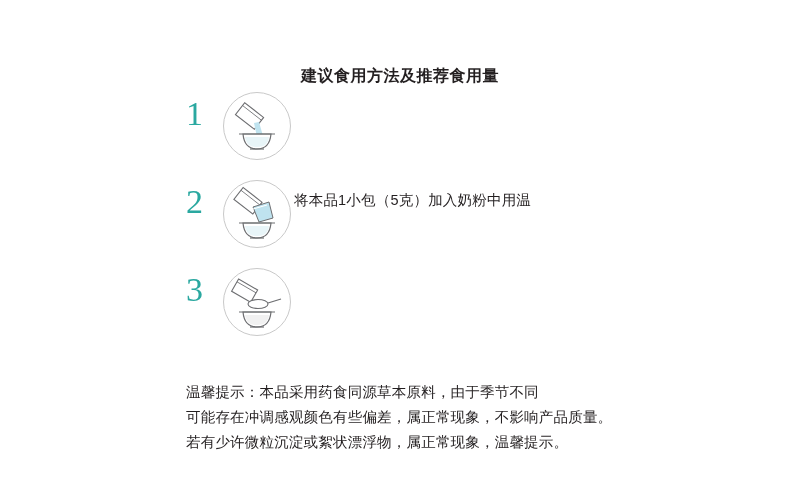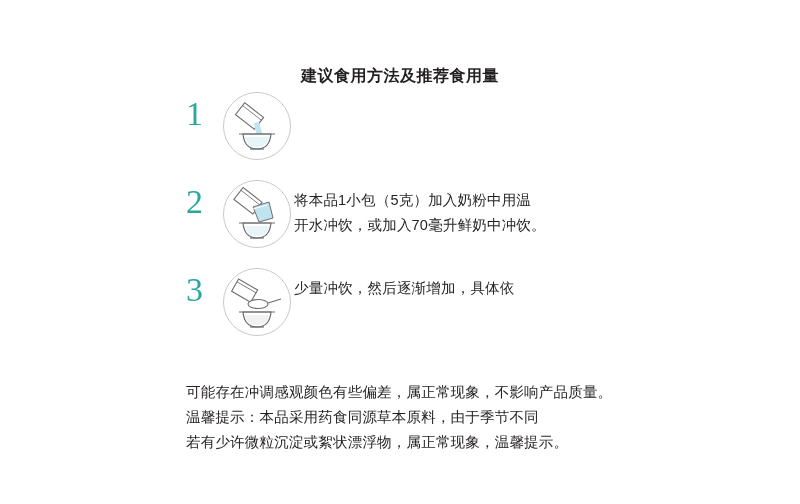--- a/index.html
+++ b/index.html
@@ -147,21 +147,20 @@
           <path d="M30 29 L44 25" stroke="#ffffff" stroke-width="1"></path>
 
           <path d="M20 43 L48 43 C47 54 42 58 34 58 C26 58 21 54 20 43 Z" fill="#ffffff" stroke="#6d6e71" stroke-width="1.2"></path>
           <path d="M22 46 L46 46 C45 53 41 56 34 56 C27 56 23 53 22 46 Z" fill="#e8f5f8" stroke="none"></path>
           <line x1="16" y1="43" x2="52" y2="43" stroke="#6d6e71" stroke-width="1.2"></line>
           <path d="M27 58 L41 58" stroke="#6d6e71" stroke-width="1.2"></path>
         </svg>
       </div>
       <div class="step-text">
         <span class="line">将本品1小包（5克）加入奶粉中用温</span>
-        <span class="line">开水冲饮，或加入70毫升鲜奶中冲饮。</span>
       </div>
     </div>
 
     <div class="step">
       <div class="step-num">3</div>
       <div class="step-icon">
         <div class="circle"></div>
         <svg width="68" height="68" viewBox="0 0 68 68">
 
           <g transform="rotate(30 22 24)">
@@ -172,25 +171,24 @@
           <ellipse cx="35" cy="36" rx="10" ry="4.5" fill="#ffffff" stroke="#6d6e71" stroke-width="1.1"></ellipse>
           <line x1="45" y1="35" x2="58" y2="31" stroke="#6d6e71" stroke-width="1.3"></line>
 
           <path d="M20 44 L48 44 C47 55 42 59 34 59 C26 59 21 55 20 44 Z" fill="#ffffff" stroke="#6d6e71" stroke-width="1.2"></path>
           <path d="M22 47 L46 47 C45 54 41 57 34 57 C27 57 23 54 22 47 Z" fill="#f1f1f1" stroke="none"></path>
           <line x1="16" y1="44" x2="52" y2="44" stroke="#6d6e71" stroke-width="1.2"></line>
           <path d="M27 59 L41 59" stroke="#6d6e71" stroke-width="1.2"></path>
         </svg>
       </div>
       <div class="step-text">
-        <span class="line">少量冲饮，然后逐渐增加，具体依</span>
       </div>
     </div>
 
   </div>
 
   <div class="note">
+    <span class="line">温馨提示：本品采用药食同源草本原料，由于季节不同</span>
     <span class="line">可能存在冲调感观颜色有些偏差，属正常现象，不影响产品质量。</span>
-    <span class="line">温馨提示：本品采用药食同源草本原料，由于季节不同</span>
     <span class="line">若有少许微粒沉淀或絮状漂浮物，属正常现象，温馨提示。</span>
   </div>
 
 </div>
 
 </body></html>

